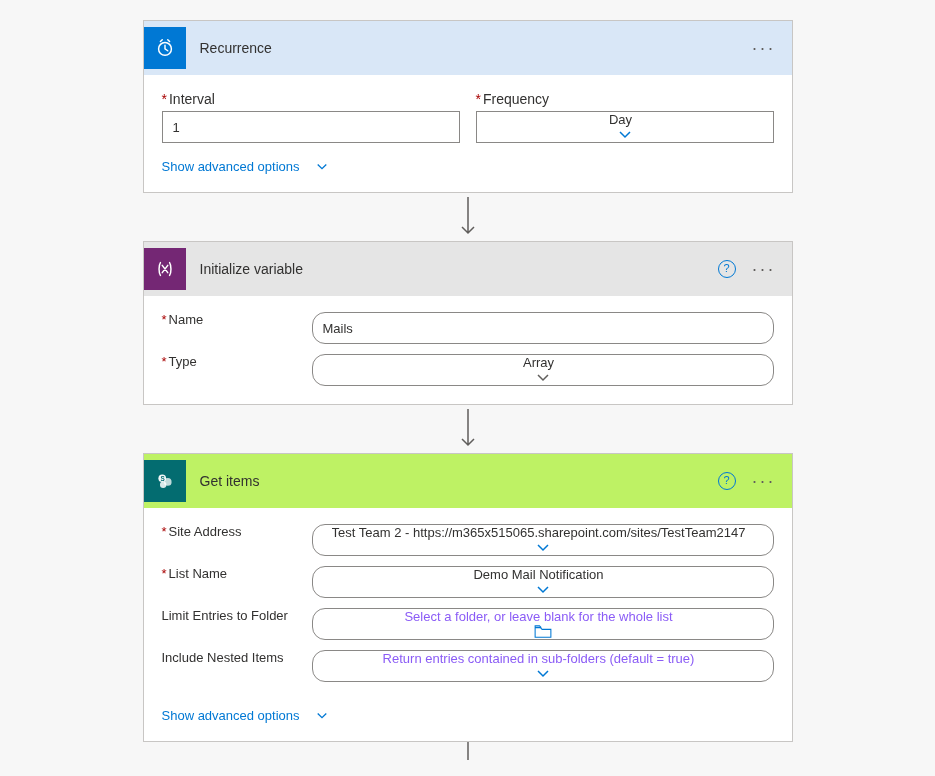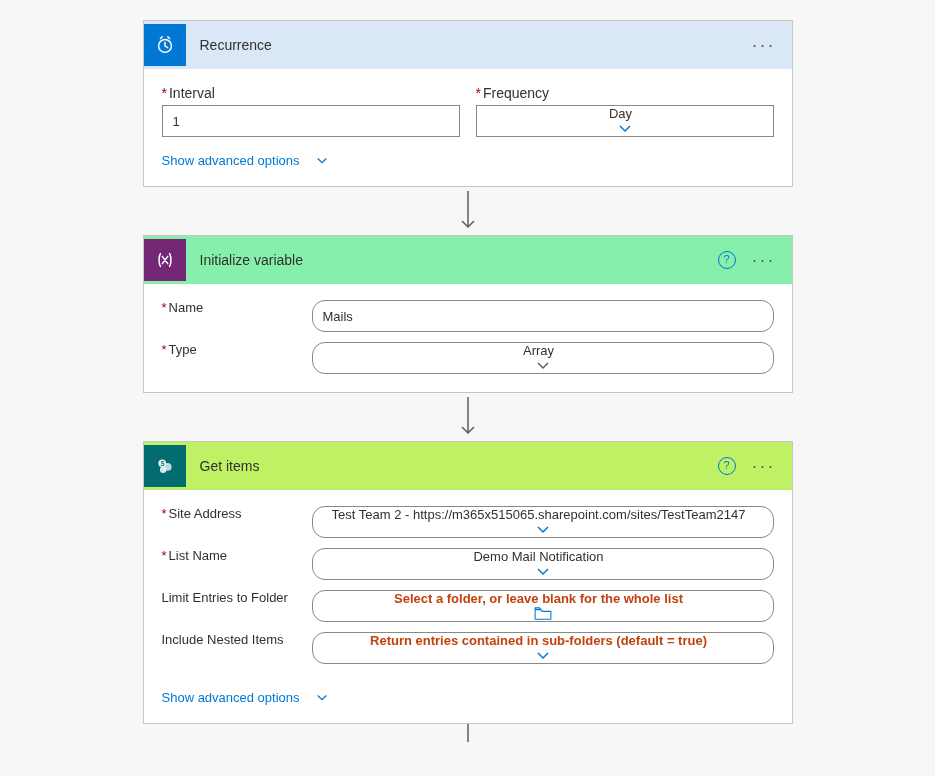--- a/index.html
+++ b/index.html
@@ -12,25 +12,25 @@
   }
   .flow { width: 650px; margin: 0 auto; }
   .card {
     background: #fff;
     border: 1px solid #c8c6c4;
     margin-bottom: 0;
   }
   .card-header {
     display: flex;
     align-items: center;
-    height: 48px;
+    height: 54px;
     padding-right: 12px;
   }
   .hdr-recurrence { background: #d9e7f7; }
-  .hdr-initvar    { background: #86efac; }
+  .hdr-initvar    { background: #e5e5e5; }
   .hdr-getitems   { background: #bef264; }
 
   .icon-box {
     width: 42px; height: 42px;
     display: flex; align-items: center; justify-content: center;
     flex-shrink: 0;
   }
   .icon-blue   { background:#0078d4; }
   .icon-purple { background:#742774; }
   .icon-teal   { background:#036c70; }
@@ -58,21 +58,21 @@
   .input input {
     border:none; outline:none; width:100%; font-size:13px; color:#323130;
     background:transparent;
   }
   .input input::placeholder { color:#838180; }
   .select { cursor:pointer;flex-direction:column; }
   .select-text { overflow:hidden; text-overflow:ellipsis; white-space:nowrap; flex:1; padding-right:8px;}
   .chev { width:14px;height:14px; flex-shrink:0;}
   .chev path { stroke:#0078d4; stroke-width:1.5; fill:none; }
   .chev-gray path { stroke:#605e5c; }
-  .placeholder { color:#c2410c;font-weight:bold; }
+  .placeholder { color:#8b5cf6; }
   .folder-icon { width:18px;height:14px;}
   .folder-icon path { stroke:#0078d4; stroke-width:1.2; fill:none;}
 
   .adv-link {
     display:inline-flex; align-items:center; gap:16px;
     color:#0078d4; font-size:13px; margin-top:16px; cursor:pointer;
   }
   .adv-link .chev { width:12px;height:12px;}
 
   .form-row { display:flex; margin-bottom:10px; }

